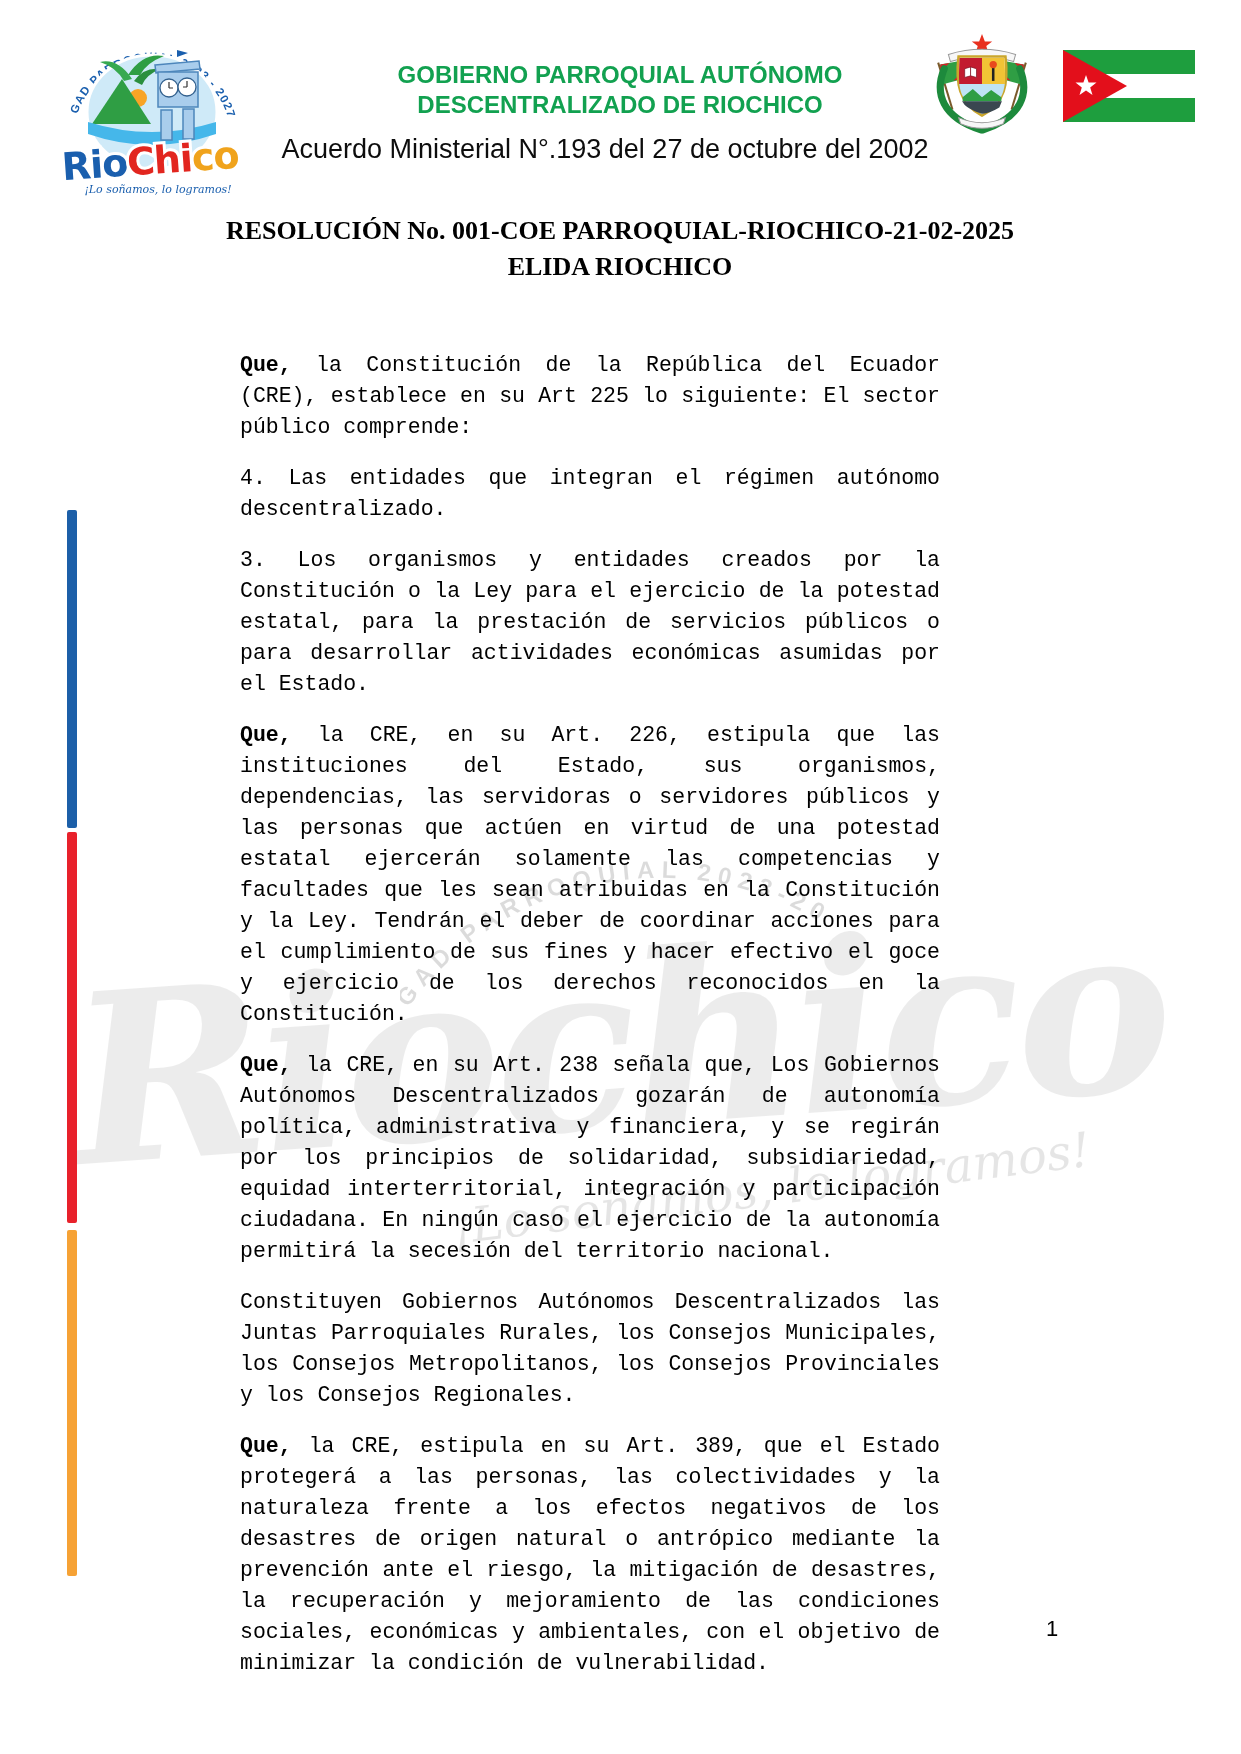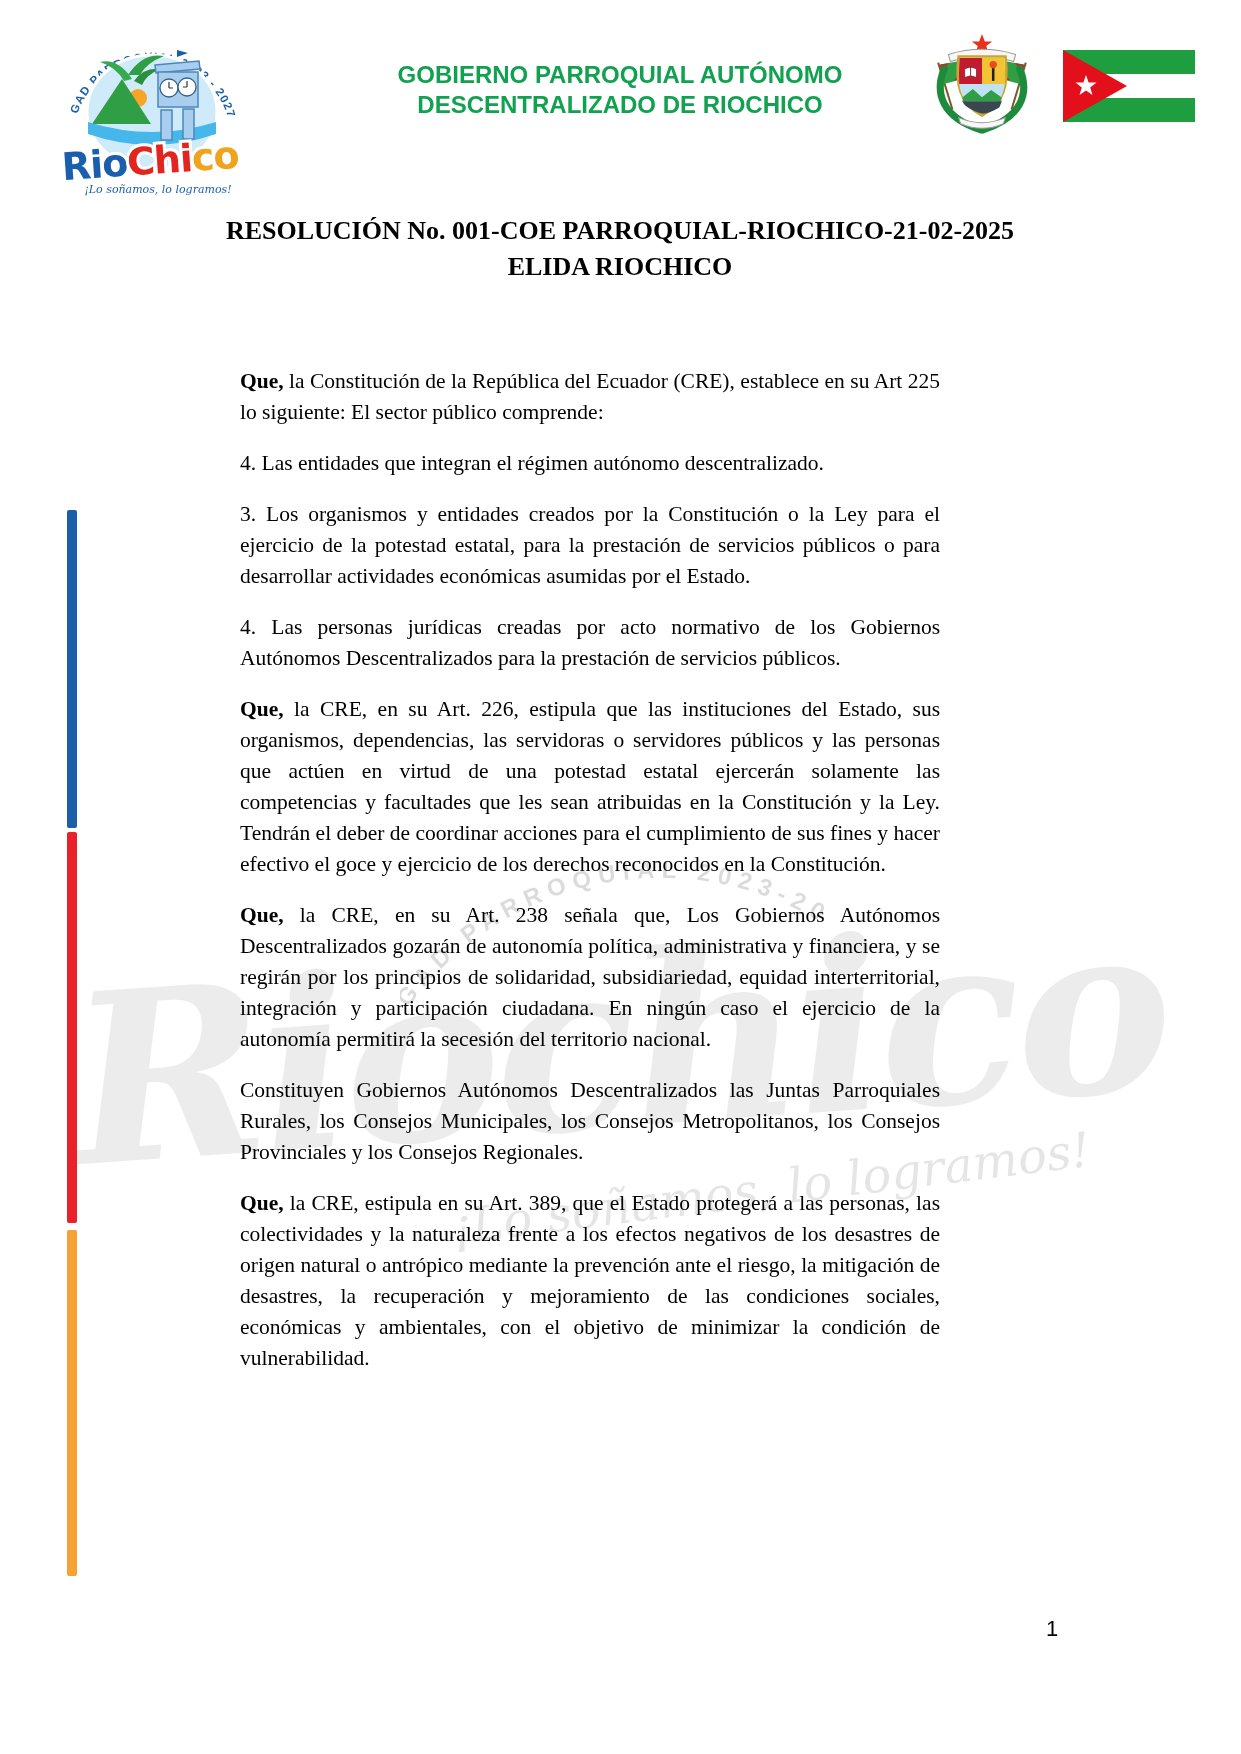--- a/index.html
+++ b/index.html
@@ -43,21 +43,21 @@
   
   .title-block{
     position:absolute;left:150px;top:213px;width:940px;z-index:2;
     text-align:center;font-weight:bold;font-size:26px;line-height:36px;
   }
   
   .content{
     position:absolute;left:240px;top:350px;width:700px;z-index:2;
     font-size:21.5px;line-height:31px;text-align:justify;
   }
-  .content p{margin:16px 0 20px 0;}
+  .content p{margin:0 0 20px 0;font-family:Liberation Mono, monospace;}
   .content b{font-weight:bold;}
   
   .bar{position:absolute;left:67px;width:10px;border-radius:2px;z-index:2;}
   .bar-blue{top:510px;height:318px;}
   .bar-red{top:832px;height:391px;}
   .bar-orange{top:1230px;height:346px;}
   
   .page-number{
     position:absolute;left:1046px;top:1616px;z-index:2;
     font-family:"Liberation Sans","DejaVu Sans",sans-serif;font-size:22px;
@@ -103,20 +103,21 @@
       <tspan fill="#1a5fae">Rio</tspan><tspan fill="#e2261f">Chi</tspan><tspan fill="#f0a31c">co</tspan>
     </text>
     <text x="100" y="171" text-anchor="middle" font-family="DejaVu Serif, serif" font-style="italic" font-size="11" fill="#1a5fae">¡Lo soñamos, lo logramos!</text>
   </svg>
 
   <div class="org-name" style="color:#12a150;">
     <div>GOBIERNO PARROQUIAL AUTÓNOMO</div>
     <div>DESCENTRALIZADO DE RIOCHICO</div>
   </div>
 
+  <div class="acuerdo">Acuerdo Ministerial N°.193 del 27 de octubre del 2002</div>
 
   <svg class="coat" viewBox="0 0 106 100">
     <polygon points="53,0 55.8,7.2 63,7.2 57.2,11.6 59.4,19 53,14.6 46.6,19 48.8,11.6 43,7.2 50.2,7.2" fill="#e8301f"></polygon>
     <path d="M 20,20 Q 53,10 86,20 L 84,27 Q 53,18 22,27 Z" fill="#f7f7f7" stroke="#999999" stroke-width="1"></path>
     <g>
       <line x1="10" y1="28" x2="24" y2="74" stroke="#7a5a2b" stroke-width="2"></line>
       <line x1="96" y1="28" x2="82" y2="74" stroke="#7a5a2b" stroke-width="2"></line>
       <polygon points="12,30 34,26 34,44 12,50" fill="#2f9e44"></polygon>
       <polygon points="12,30 21,28.4 12,37" fill="#d61f26"></polygon>
       <polygon points="34,44 25,45.6 34,37" fill="#d61f26"></polygon>
@@ -153,21 +154,20 @@
 
   <div class="title-block">
     <div>RESOLUCIÓN No. 001-COE PARROQUIAL-RIOCHICO-21-02-2025</div>
     <div>ELIDA RIOCHICO</div>
   </div>
 
   <div class="content">
     <p><b>Que,</b><span> la Constitución de la República del Ecuador (CRE), establece en su Art 225 lo siguiente: El sector público comprende:</span></p>
     <p><b></b><span>4. Las entidades que integran el régimen autónomo descentralizado.</span></p>
     <p><b></b><span>3. Los organismos y entidades creados por la Constitución o la Ley para el ejercicio de la potestad estatal, para la prestación de servicios públicos o para desarrollar actividades económicas asumidas por el Estado.</span></p>
-    <p><b></b><span>4. Las personas jurídicas creadas por acto normativo de los Gobiernos Autónomos Descentralizados para la prestación de servicios públicos.</span></p>
     <p><b>Que,</b><span> la CRE, en su Art. 226, estipula que las instituciones del Estado, sus organismos, dependencias, las servidoras o servidores públicos y las personas que actúen en virtud de una potestad estatal ejercerán solamente las competencias y facultades que les sean atribuidas en la Constitución y la Ley. Tendrán el deber de coordinar acciones para el cumplimiento de sus fines y hacer efectivo el goce y ejercicio de los derechos reconocidos en la Constitución.</span></p>
     <p><b>Que,</b><span> la CRE, en su Art. 238 señala que, Los Gobiernos Autónomos Descentralizados gozarán de autonomía política, administrativa y financiera, y se regirán por los principios de solidaridad, subsidiariedad, equidad interterritorial, integración y participación ciudadana. En ningún caso el ejercicio de la autonomía permitirá la secesión del territorio nacional.</span></p>
     <p><b></b><span>Constituyen Gobiernos Autónomos Descentralizados las Juntas Parroquiales Rurales, los Consejos Municipales, los Consejos Metropolitanos, los Consejos Provinciales y los Consejos Regionales.</span></p>
     <p><b>Que,</b><span> la CRE, estipula en su Art. 389, que el Estado protegerá a las personas, las colectividades y la naturaleza frente a los efectos negativos de los desastres de origen natural o antrópico mediante la prevención ante el riesgo, la mitigación de desastres, la recuperación y mejoramiento de las condiciones sociales, económicas y ambientales, con el objetivo de minimizar la condición de vulnerabilidad.</span></p>
   </div>
 
   <div class="bar bar-blue" style="background:#1c5fa8;"></div>
   <div class="bar bar-red" style="background:#e8212b;"></div>
   <div class="bar bar-orange" style="background:#f6a235;"></div>
 

